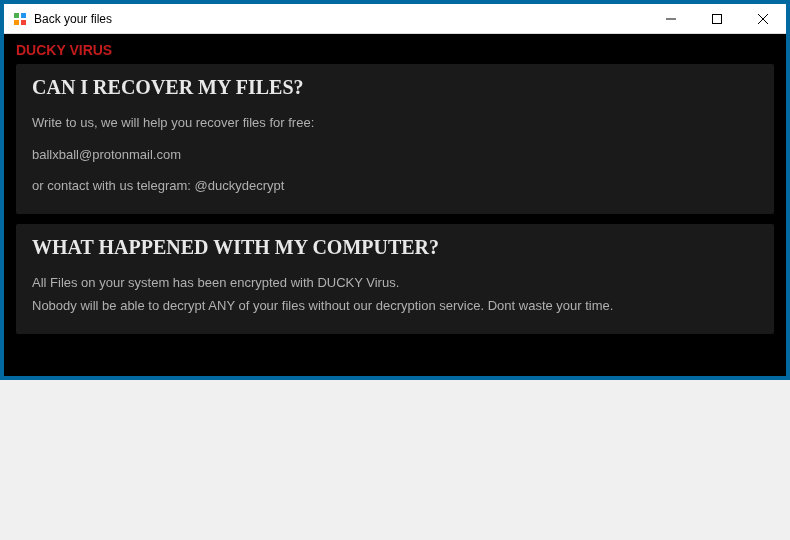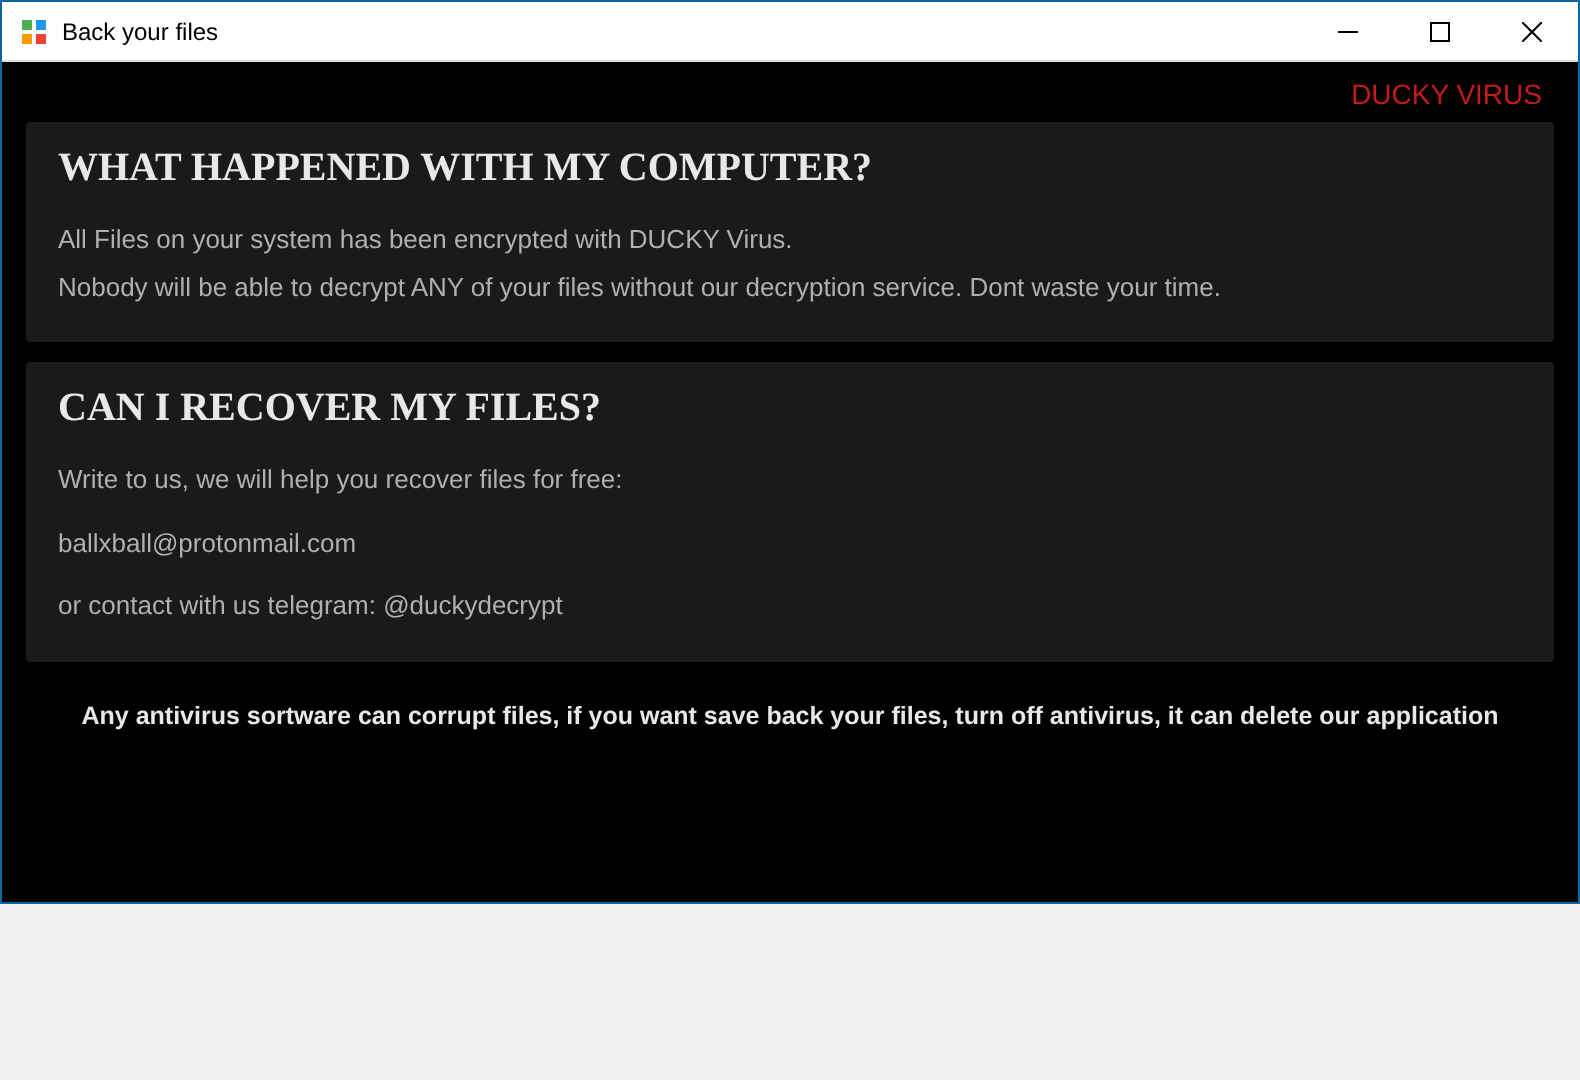--- a/index.html
+++ b/index.html
@@ -5,23 +5,23 @@
     * { margin: 0; padding: 0; box-sizing: border-box; }
     body {
       width: 790px;
       height: 540px;
       background: #f0f0f0;
       font-family: Arial, sans-serif;
       overflow: hidden;
     }
     .window {
       width: 790px;
-      height: 452px;
+      height: 380px;
       background: #fff;
-      border: 1px solid #0369a1;
+      border: 4px solid #0369a1;
       display: flex;
       flex-direction: column;
     }
     .titlebar {
       height: 30px;
       background: #fff;
       display: flex;
       align-items: center;
       border-bottom: 1px solid #ddd;
     }
@@ -52,24 +52,23 @@
     .content {
       flex: 1;
       background: #000;
       color: #c5c5c5;
       padding: 0 12px 0 12px;
       display: flex;
       flex-direction: column;
       overflow: hidden;
     }
     .banner {
-      text-align: right;
       padding: 8px 6px 6px 0;
       color: #c21b1b;
-      font-weight: normal;
+      font-weight: bold;
       font-size: 14px;
     }
     .panel {
       background: #1a1a1a;
       border-radius: 2px;
       padding: 12px 16px 14px 16px;
       margin-bottom: 10px;
     }
     .panel h2 {
       color: #e8e8e8;
@@ -123,28 +122,27 @@
           <line x1="0" y1="0" x2="10" y2="10" stroke="#000" stroke-width="1"></line>
           <line x1="10" y1="0" x2="0" y2="10" stroke="#000" stroke-width="1"></line>
         </svg>
     </div>
   </div>
 
   <div class="content">
     <div class="banner">DUCKY VIRUS</div>
 
     <div class="panel">
-      <h2>WHAT HAPPENED WITH MY COMPUTER?</h2>
-      <p>All Files on your system has been encrypted with DUCKY Virus.</p>
-      <p>Nobody will be able to decrypt ANY of your files without our decryption service. Dont waste your time.</p>
-    </div>
-
-    <div class="panel">
       <h2>CAN I RECOVER MY FILES?</h2>
       <p>Write to us, we will help you recover files for free:</p>
       <p class="spaced">ballxball@protonmail.com</p>
       <p>or contact with us telegram: @duckydecrypt</p>
     </div>
 
+    <div class="panel">
+      <h2>WHAT HAPPENED WITH MY COMPUTER?</h2>
+      <p>All Files on your system has been encrypted with DUCKY Virus.</p>
+      <p>Nobody will be able to decrypt ANY of your files without our decryption service. Dont waste your time.</p>
+    </div>
 
-    <div class="footer-msg">Any antivirus sortware can corrupt files, if you want save back your files, turn off antivirus, it can delete our application</div>
+
   </div>
 </div>
 
 </body></html>

